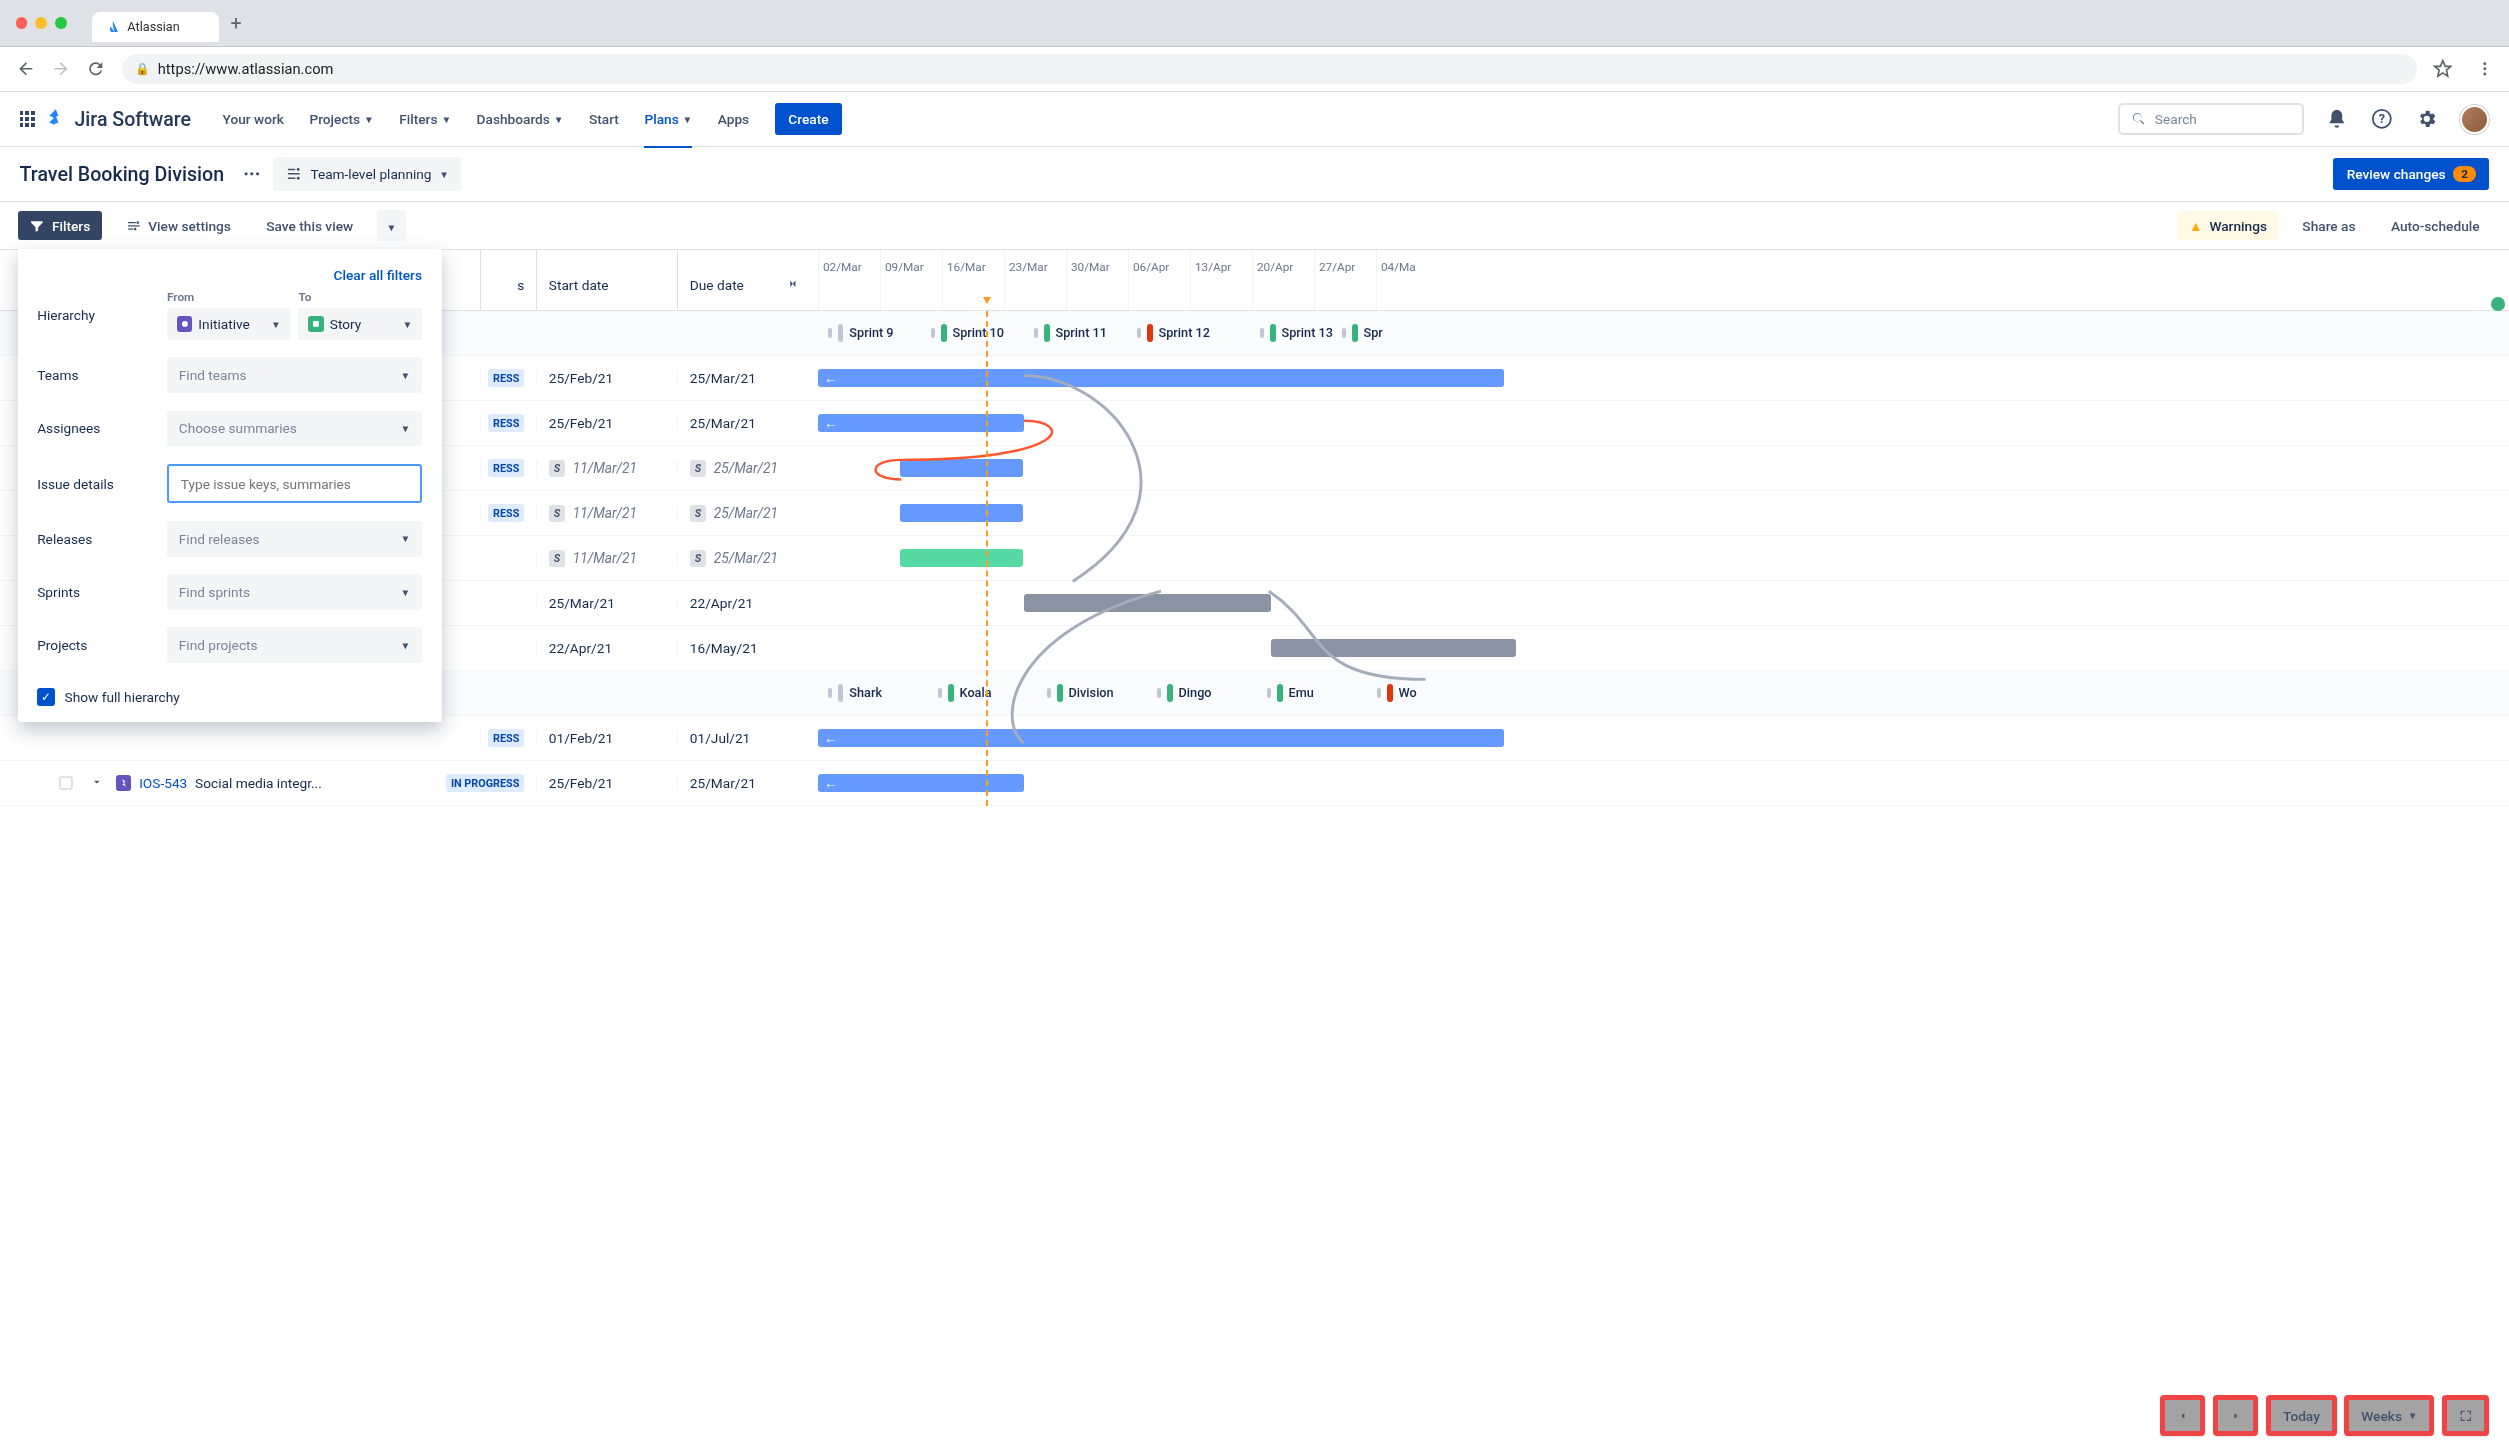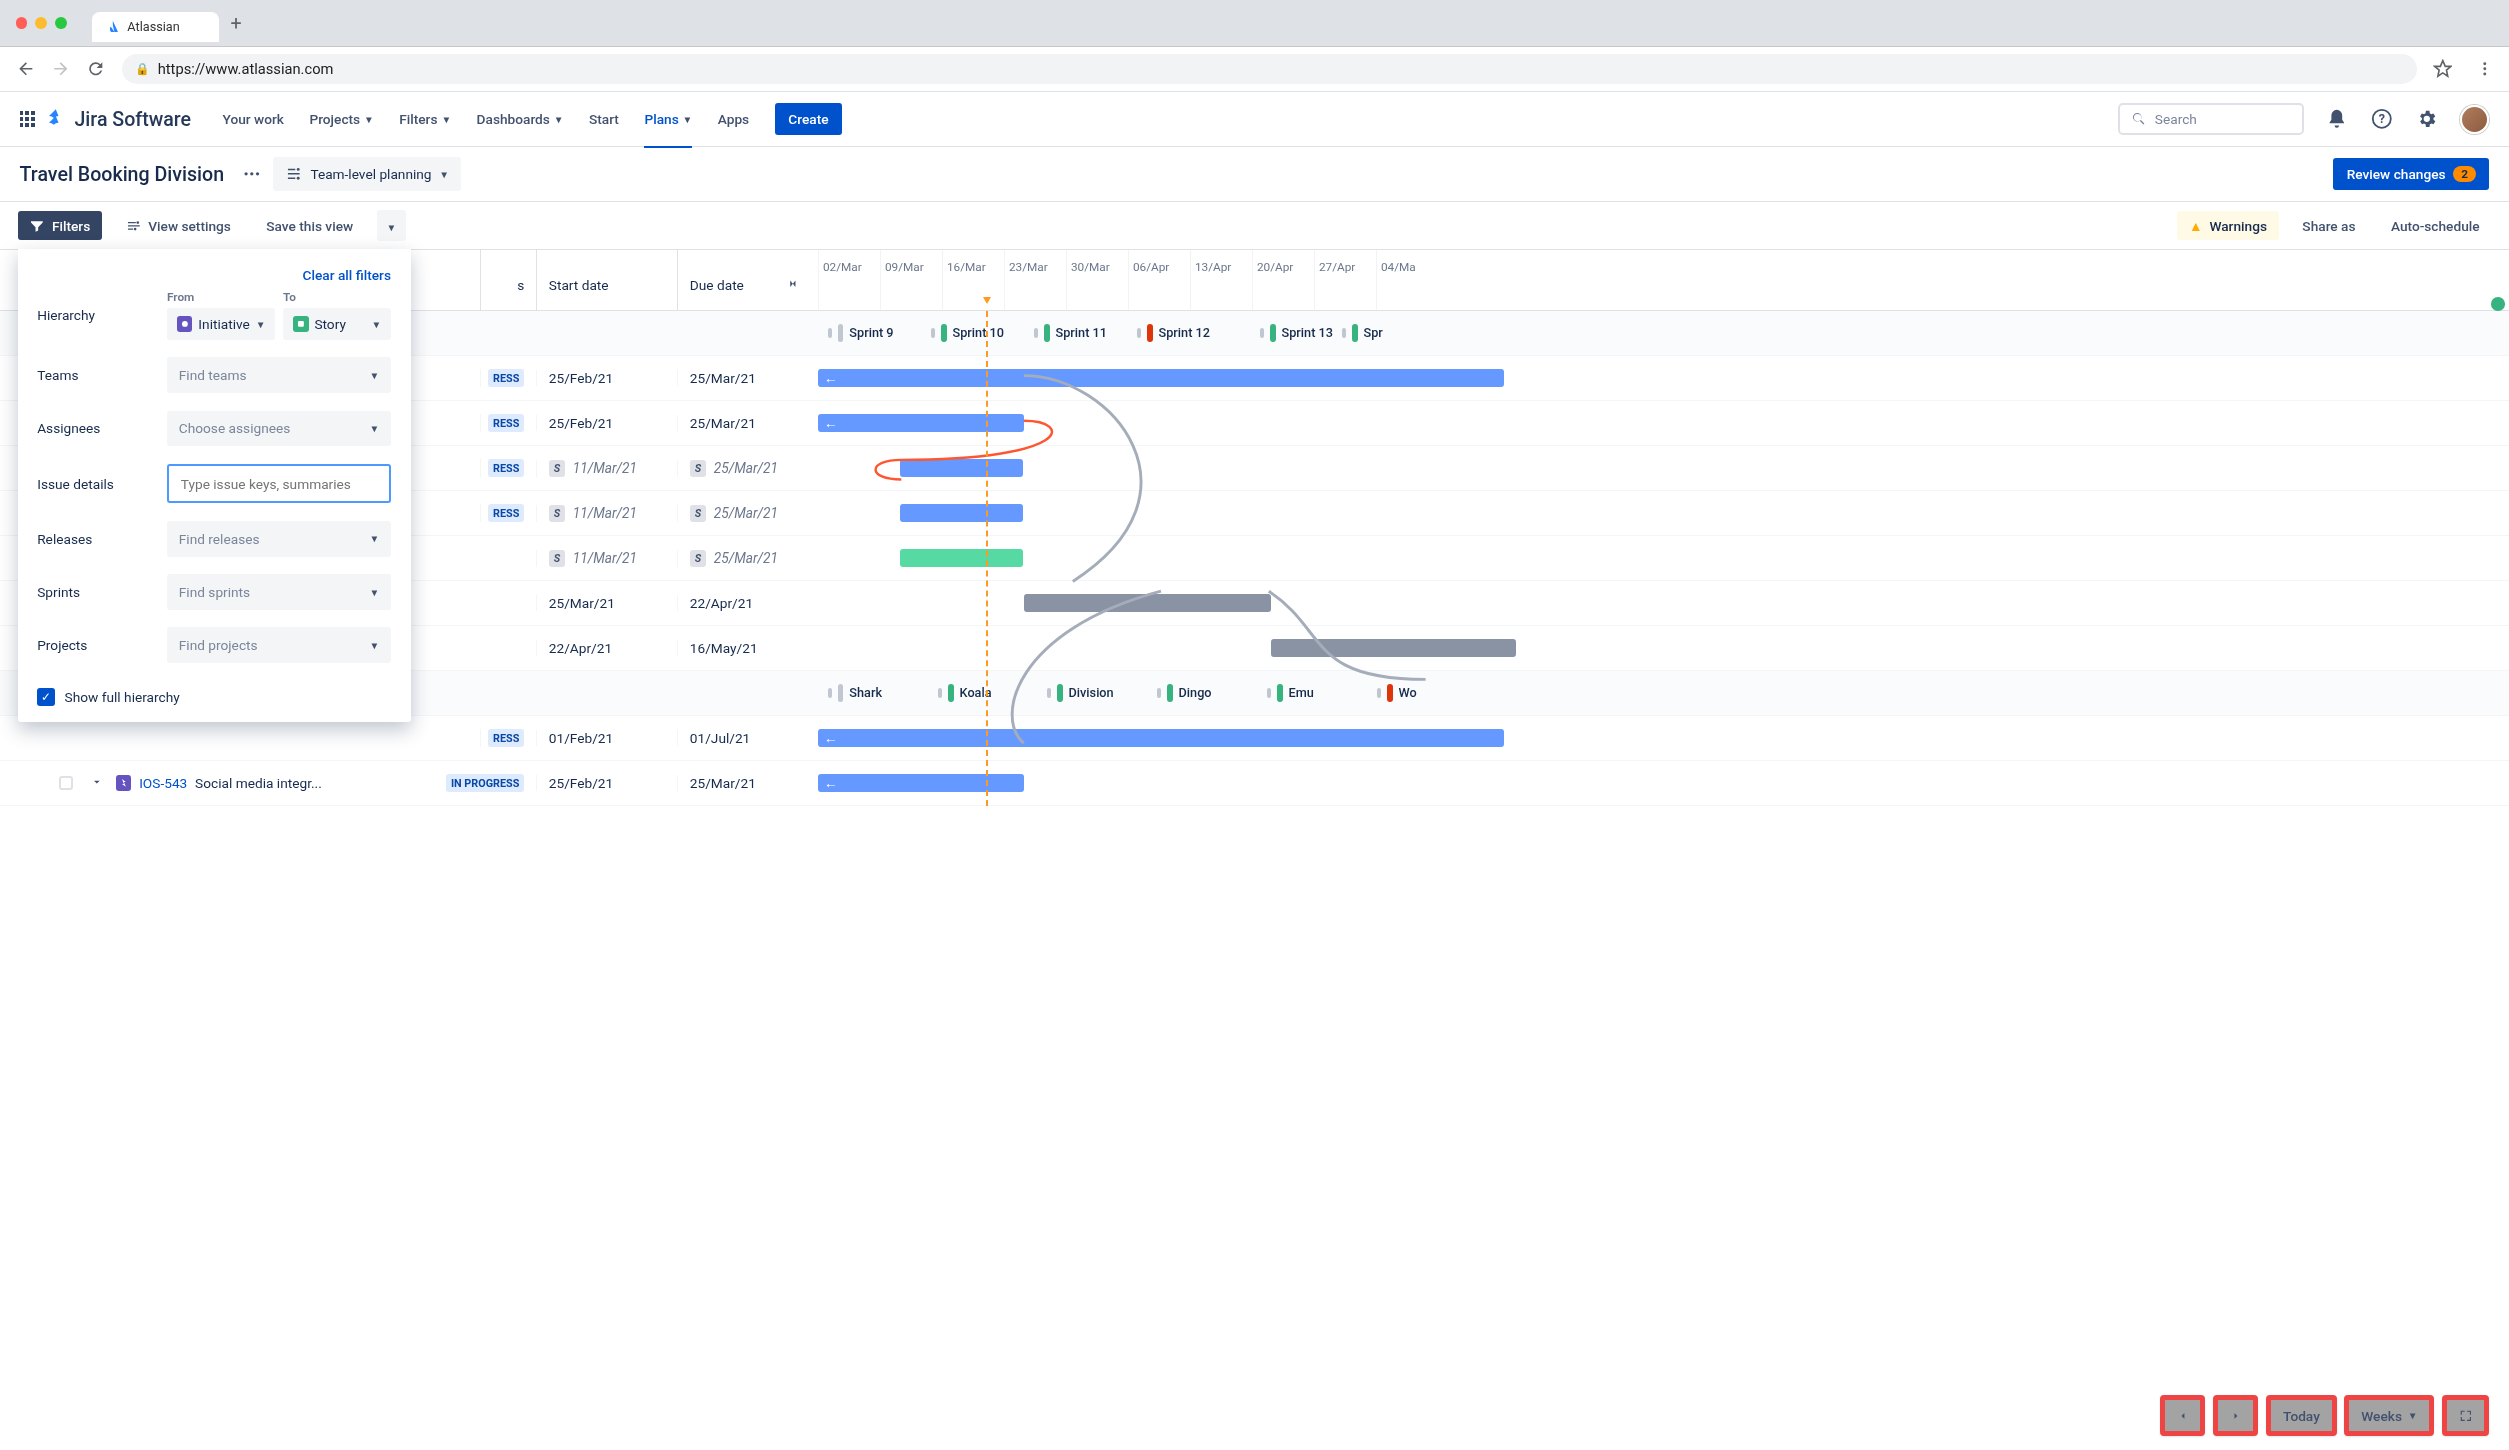--- a/index.html
+++ b/index.html
@@ -60,21 +60,21 @@
 .btn.light { background:transparent; }
 .split-chev { background:#f4f5f7; padding:7.8px 9.8px; border-radius:2.9px; cursor:pointer; }
 .warnings-pill { background:#FFFAE6; padding:6.9px 11.8px; border-radius:2.9px; display:flex; align-items:center; gap:6.9px; font-weight:500; color:#172B4D; }
 .warn-tri { color:#FFAB00; }
 
 
 .main { position:relative; display:flex; height: calc(100vh - 249px); }
 .right-pane { flex:1; position:relative; overflow:hidden; border-top:1px solid #dfe1e6; }
 
 
-.filters-panel { position:absolute; left:17.6px; top:0; width:393px; background:#fff; box-shadow: 0 7.8px 19.6px rgba(9,30,66,0.25); border-radius: 0 0 2.9px 2.9px; z-index:100; padding: 17.6px 19.6px 15.7px; }
+.filters-panel { position:absolute; left:17.6px; top:0; width:424px; background:#fff; box-shadow: 0 7.8px 19.6px rgba(9,30,66,0.25); border-radius: 0 0 2.9px 2.9px; z-index:100; padding: 17.6px 19.6px 15.7px; }
 .clear-filters { text-align:right; color:#0052CC; font-weight:500; cursor:pointer; margin-bottom:7.8px; }
 .frow { display:flex; align-items:center; margin-bottom:17.6px; gap:11.8px; }
 .flabel { width:118px; font-size:13.7px; font-weight:400; color:#172B4D; flex-shrink:0; }
 .small-label { font-size:11.8px; font-weight:600; color:#6B778C; margin-bottom:3.9px; }
 .hier-group { flex:1; display:flex; gap:7.8px; }
 .hier-col { flex:1; }
 .hier-select { background:#F4F5F7; border-radius:2.9px; padding:7.8px 9.8px; display:flex; align-items:center; gap:5.9px; cursor:pointer; justify-content:space-between; }
 .hier-select .left { display:flex; gap:5.9px; }
 .icon-box { width:15.7px; height:15.7px; border-radius:2.9px; display:flex; align-items:center; justify-content:center; }
 .icon-purple { background:#6554C0; }
@@ -342,21 +342,21 @@
     <div class="frow">
         <div class="flabel">Teams</div>
         <div class="finput">
           <span>Find teams</span>
           <span class="chev">▼</span>
         </div>
       </div>
     <div class="frow">
         <div class="flabel">Assignees</div>
         <div class="finput">
-          <span>Choose assignees</span>
+          <span>Choose summaries</span>
           <span class="chev">▼</span>
         </div>
       </div>
     <div class="frow">
         <div class="flabel">Issue details</div>
         <div class="finput text">
           <input placeholder="Type issue keys, summaries" style="">
         </div>
       </div>
     <div class="frow">

